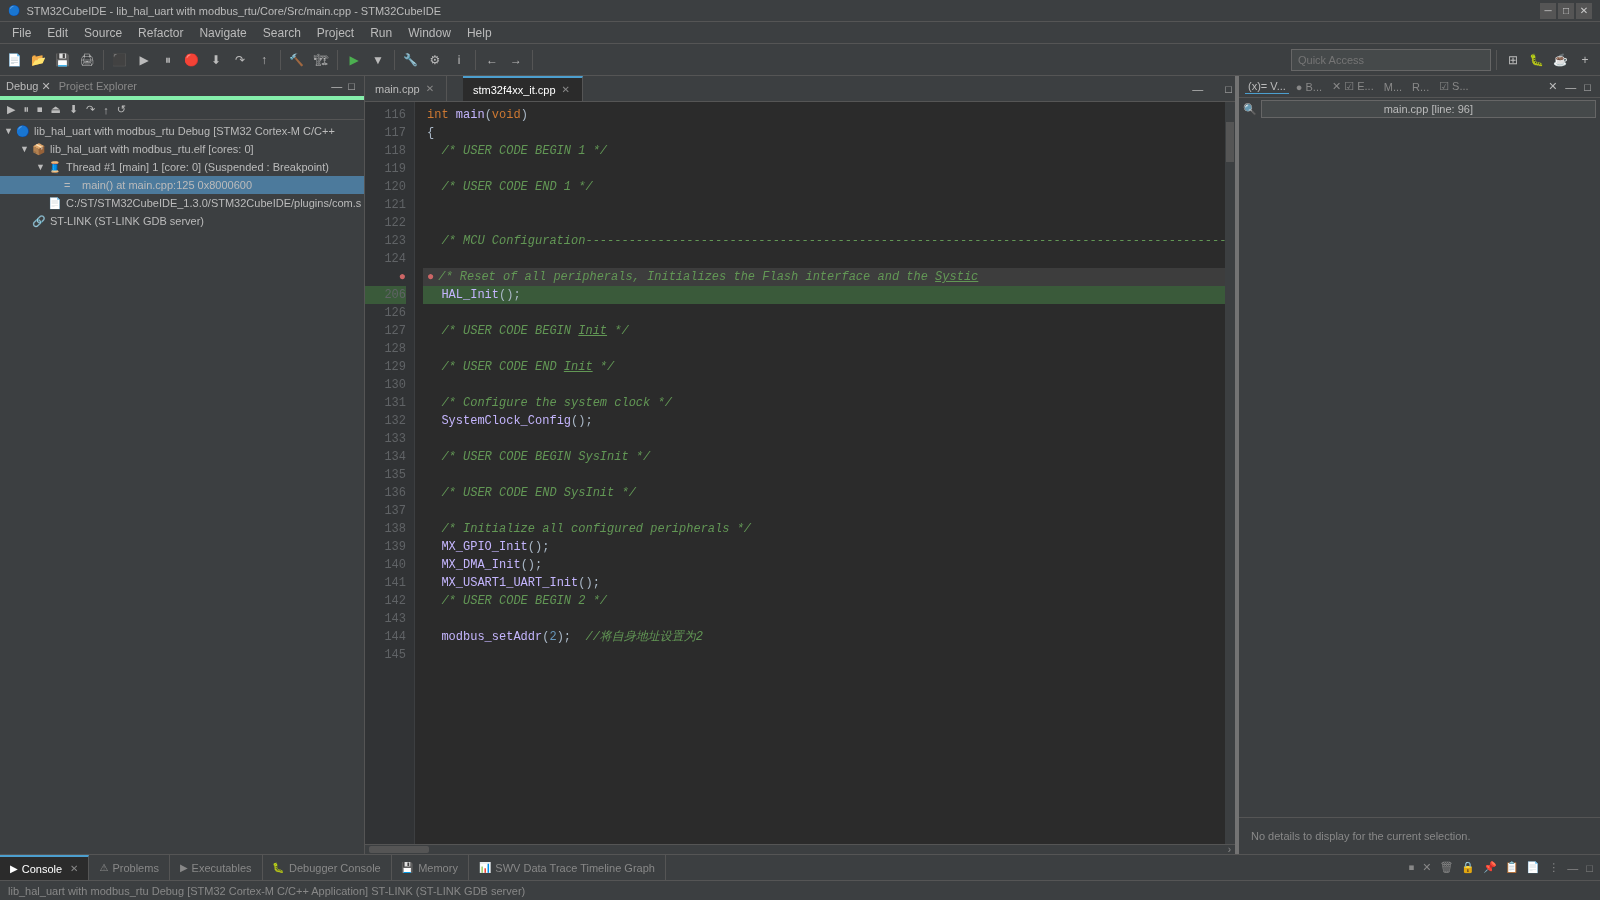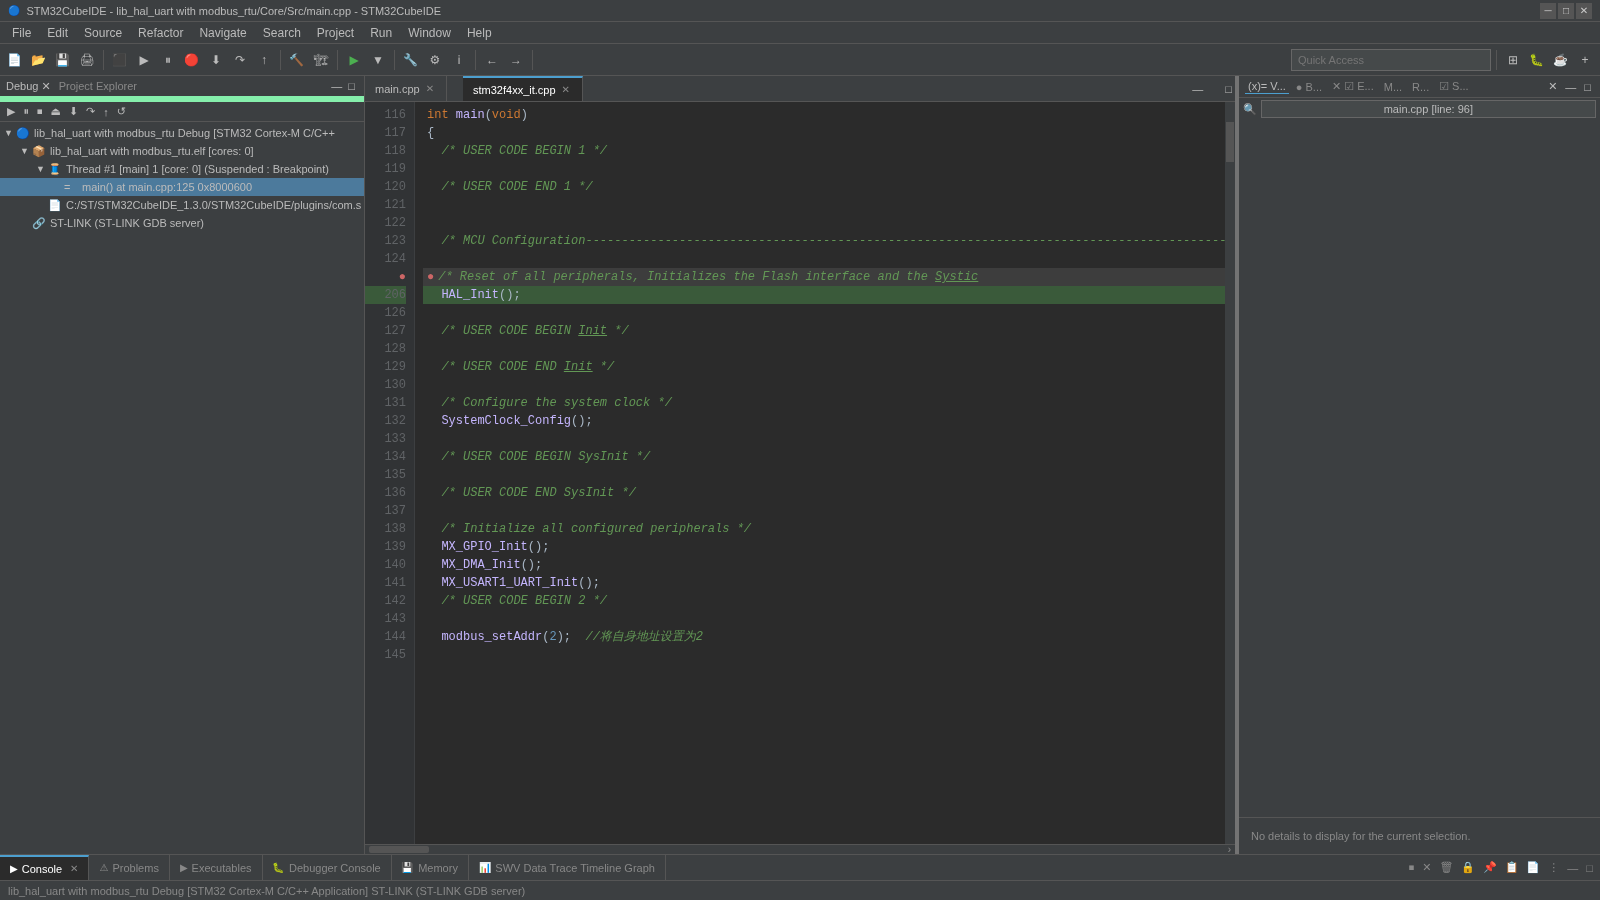--- a/index.html
+++ b/index.html
@@ -77,21 +77,21 @@
       border-right: 1px solid #555;
       display: flex;
       flex-direction: column;
       overflow: hidden;
     }
     #left-panel-header {
       display: flex;
       align-items: center;
       padding: 3px 6px;
       background: #3c3f41;
-      border-bottom: 6px solid #86efac;
+      border-bottom: 4px solid #86efac;
       font-size: 11px;
     }
     .panel-btn { background: transparent; border: none; color: #bbbbbb; cursor: pointer; font-size: 11px; padding: 1px 3px; }
 
     #debug-tree {
       flex: 1;
       overflow-y: auto;
       overflow-x: hidden;
       padding: 2px 0;
     }

